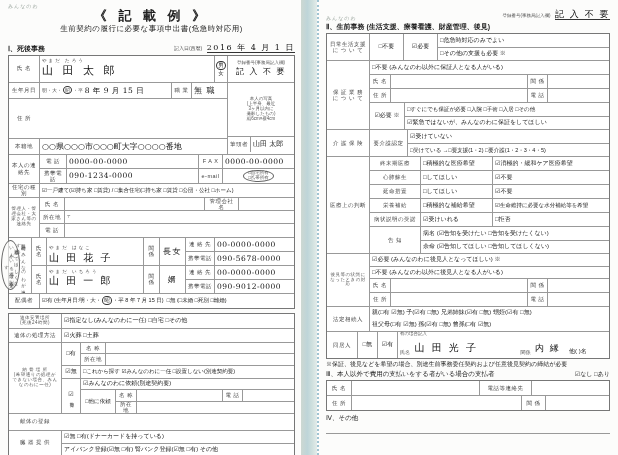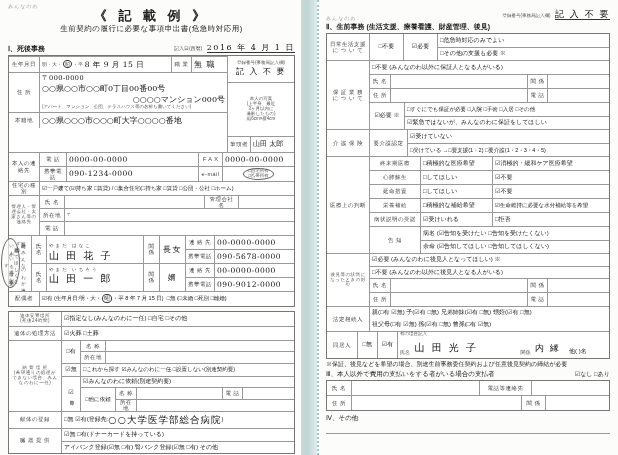--- a/index.html
+++ b/index.html
@@ -52,36 +52,41 @@
     <span>
       <span class="L6">記入日(西暦)</span>
       <span class="hw u" style="font-size:8px">2016 年 4 月 1 日</span>
     </span>
   </div>
 
   <div class="t">
 
     <div class="r">
       <div class="col f1">
+        <div class="r" style="height:26px">
+          <div class="c L" style="width:30px">氏  名</div>
+          <div class="c bl f1 col" style="align-items:flex-start;justify-content:center">
+            <span class="kana">やまだ たろう</span>
+            <span class="hw big">山 田  太 郎</span>
+          </div>
+          <div class="c bl col cen" style="width:13px;font-size:5.5px;line-height:1.3">
+            <span class="circ">男</span>
+            <span>女</span>
+          </div>
+        </div>
         <div class="r bt" style="height:15px">
           <div class="c L" style="width:30px">生年月日</div>
           <div class="c bl f1 v">
             <span class="L6">明・大・</span><span class="circ L6">昭</span><span class="L6">・平</span>&nbsp;<span class="num">8 年 9 月 15 日</span>
           </div>
           <div class="c bl L" style="width:20px">職 業</div>
           <div class="c bl hw" style="width:36px;font-size:8px;letter-spacing:1px">無 職</div>
         </div>
         <div class="r bt" style="height:39px">
           <div class="c L" style="width:30px">住  所</div>
-          <div class="c bl f1 col" style="align-items:flex-start;justify-content:center">
-            <span class="num" style="font-size:6.5px">〒000-0000</span>
-            <span class="hw" style="font-size:8px;letter-spacing:0">○○県○○市○○町0丁目00番00号</span>
-            <span class="hw" style="font-size:8px;letter-spacing:0;align-self:flex-end">○○○○マンション000号</span>
-            <span class="tiny">(アパート、マンション、公団、テラスハウス等の名称も書いてください)</span>
-          </div>
         </div>
         <div class="r bt" style="height:15px">
           <div class="c L" style="width:30px">本籍地</div>
           <div class="c bl f1 hw" style="font-size:8px;letter-spacing:0">○○県○○○市○○○町大字○○○○番地</div>
         </div>
       </div>
       <div class="col bl" style="width:66px">
         <div class="c col cen" style="height:26px">
           <span class="tiny">登録番号(事務局記入欄)</span>
           <span class="hw" style="font-size:8px">記 入 不 要</span>
@@ -257,25 +262,20 @@
                   <div class="c bl f1"></div>
                 </div>
               </div>
             </div>
           </div>
         </div>
       </div>
     </div>
     <div class="r bt" style="height:16px">
       <div class="c L" style="width:52px">献体の登録</div>
-      <div class="c bl f1 v">
-        <span>□無  ☑有(登録先:</span>
-        <span class="hw" style="font-size:9.5px;letter-spacing:1px">○○大学医学部総合病院</span>
-        <span>)</span>
-      </div>
     </div>
     <div class="r bt" style="height:24px">
       <div class="c L" style="width:52px">臓 器 提 供</div>
       <div class="col f1 bl">
         <div class="c v" style="height:12px">☑無  □有(ドナーカードを持っている)</div>
         <div class="c v bt" style="height:12px">アイバンク登録(☑無 □有)   腎バンク登録(☑無 □有)   その他</div>
       </div>
     </div>
   </div>
 </div>

